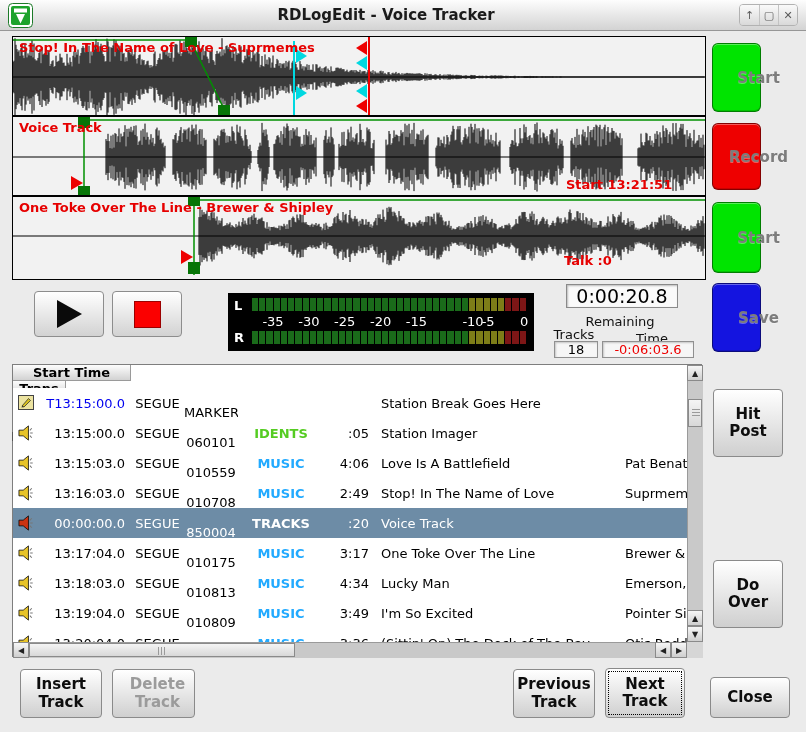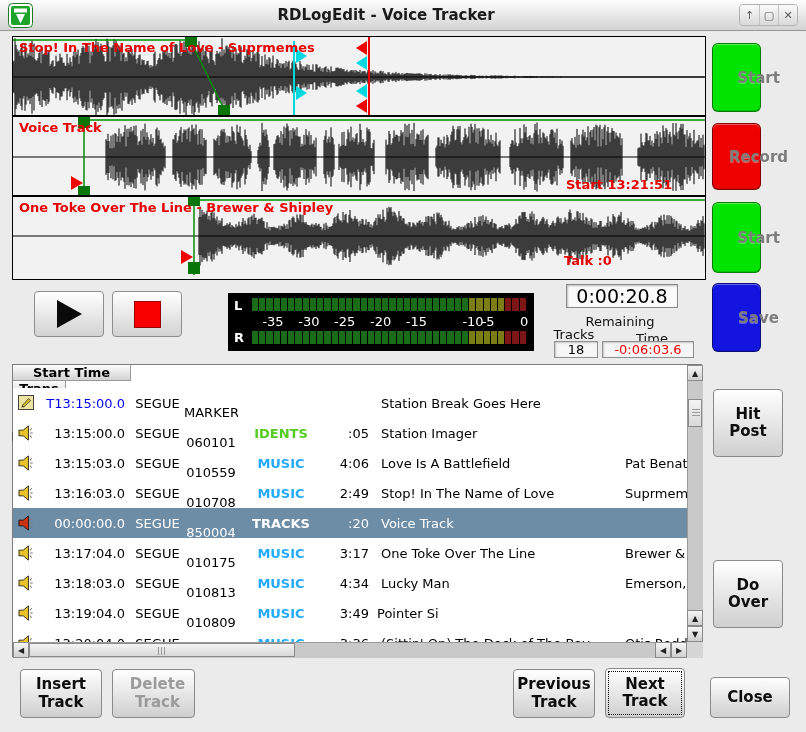--- a/index.html
+++ b/index.html
@@ -409,20 +409,21 @@
           <svg width="20" height="16" viewBox="0 0 20 16">
             <polygon points="1,5 5.5,5 11,0.5 11,15.5 5.5,11 1,11" fill="#e8c428" stroke="#000" stroke-width="0.8"></polygon>
             <path d="M14.5 3 L12.5 5.2 M15.5 8 L12.8 8 M14.5 13 L12.5 10.8" stroke="#777" stroke-width="1.1" fill="none"></path>
           </svg>
         </div>
         <div class="td c-time" style="color:#000">13:19:04.0</div>
         <div class="td c-trans">SEGUE</div>
         <div class="td c-cart">010809</div>
         <div class="td c-group" style="color:#22aaff">MUSIC</div>
         <div class="td c-len">3:49</div>
+        <div class="td c-title">I'm So Excited</div>
         <div class="td c-artist">Pointer Sisters</div>
       </div>
       <div class="tr">
         <div class="td c-icon">
           <svg width="20" height="16" viewBox="0 0 20 16">
             <polygon points="1,5 5.5,5 11,0.5 11,15.5 5.5,11 1,11" fill="#e8c428" stroke="#000" stroke-width="0.8"></polygon>
             <path d="M14.5 3 L12.5 5.2 M15.5 8 L12.8 8 M14.5 13 L12.5 10.8" stroke="#777" stroke-width="1.1" fill="none"></path>
           </svg>
         </div>
         <div class="td c-time" style="color:#000">13:20:04.0</div>

